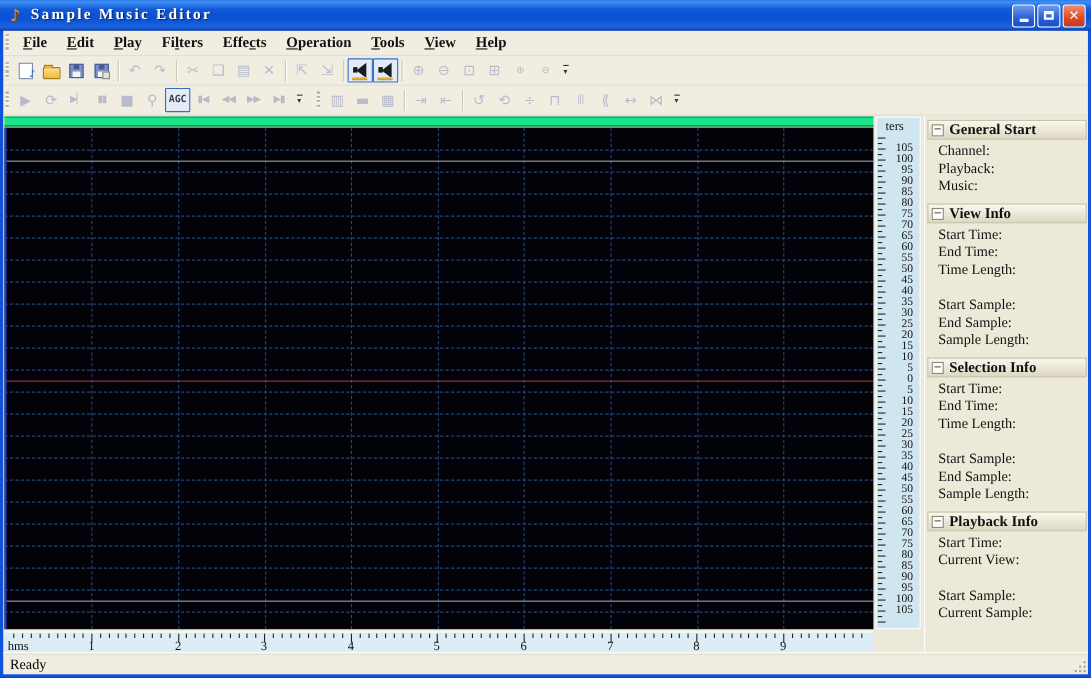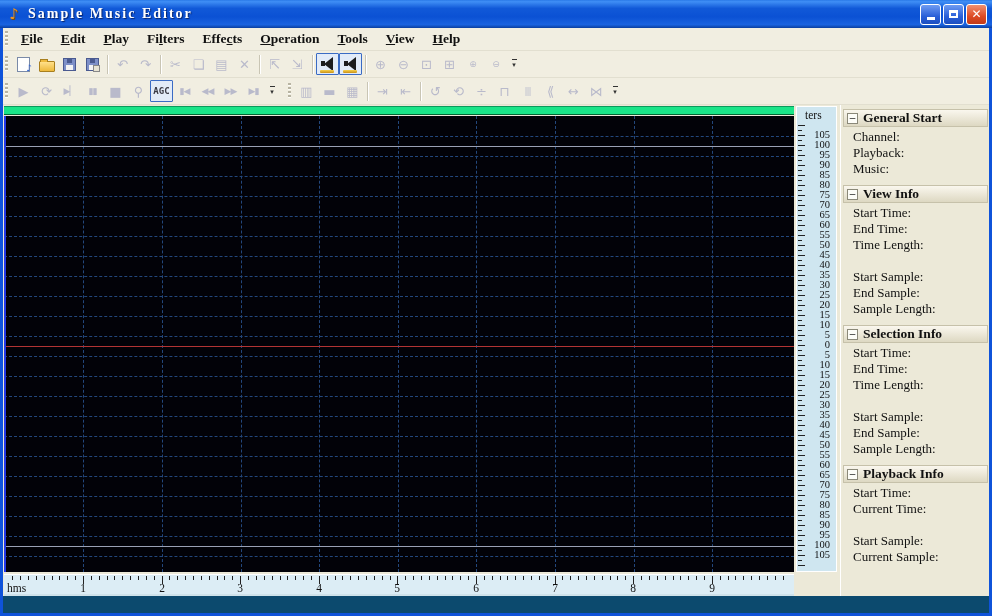--- a/index.html
+++ b/index.html
@@ -14,21 +14,21 @@
   .title-text{color:#fff;font-weight:700;font-size:14px;letter-spacing:2px;text-shadow:1px 1px 1px #07246a;}
   .win-btns{margin-left:auto;display:flex;gap:2px;}
   .wbtn{width:21px;height:21px;border-radius:3px;border:1px solid #fff;display:flex;align-items:center;
     justify-content:center;box-sizing:border-box;}
   .wbtn.blue{background:linear-gradient(180deg,#6f9cf2,#2a5fd8 60%,#1b4ec0);}
   .wbtn.red{background:linear-gradient(180deg,#f09070,#dd4a24 60%,#c23a18);}
   .min-glyph{width:8px;height:3px;background:#fff;margin-top:9px;}
   .max-glyph{width:9px;height:8px;border:2px solid #fff;border-top-width:3px;box-sizing:border-box;}
   .close-glyph{color:#fff;font:bold 12px "DejaVu Sans",sans-serif;}
   
-  #client{position:absolute;left:3px;right:3px;top:28px;bottom:3px;background:#0c4a6e;overflow:hidden;}
+  #client{position:absolute;left:3px;right:3px;top:28px;bottom:3px;background:#c4b5fd;overflow:hidden;}
   .grip{width:3px;height:16px;margin:0 4px 0 2px;flex:none;
     background:repeating-linear-gradient(to bottom,#b8b4a2 0 2px,#fdfdf8 2px 3px,transparent 3px 4px);}
   
   #menubar{height:22px;display:flex;align-items:center;background:#f1eee1;border-bottom:1px solid #e2dfd0;}
   .menu-item{padding:1px 9px 2px;font-weight:700;font-size:13.5px;color:#111;}
   .menu-item u{text-decoration:underline;}
   
   .toolbar-row{height:26px;display:flex;align-items:center;background:#f1eee1;border-bottom:1px solid #e2dfd0;}
   .tgroup{display:flex;align-items:center;height:26px;}
   .tbtn{width:23px;height:22px;display:inline-flex;align-items:center;justify-content:center;
@@ -647,24 +647,28 @@
             <div class="info-item">Time Length:</div>
             <div class="info-item blank"></div>
             <div class="info-item">Start Sample:</div>
             <div class="info-item">End Sample:</div>
             <div class="info-item">Sample Length:</div>
             <div class="sect-head">
               <span class="minus-box">−</span>
               <span class="sect-title">Playback Info</span>
             </div>
             <div class="info-item">Start Time:</div>
-            <div class="info-item">Current Time:</div>
+            <div class="info-item">Current View:</div>
             <div class="info-item blank"></div>
             <div class="info-item">Start Sample:</div>
             <div class="info-item">Current Sample:</div>
           </div>
       </div>
 
     </div>
 
+    <div id="status">
+      <span>Ready</span>
+      <span class="grip-dots"></span>
+    </div>
 
   </div>
 </div>
 
 </body></html>

